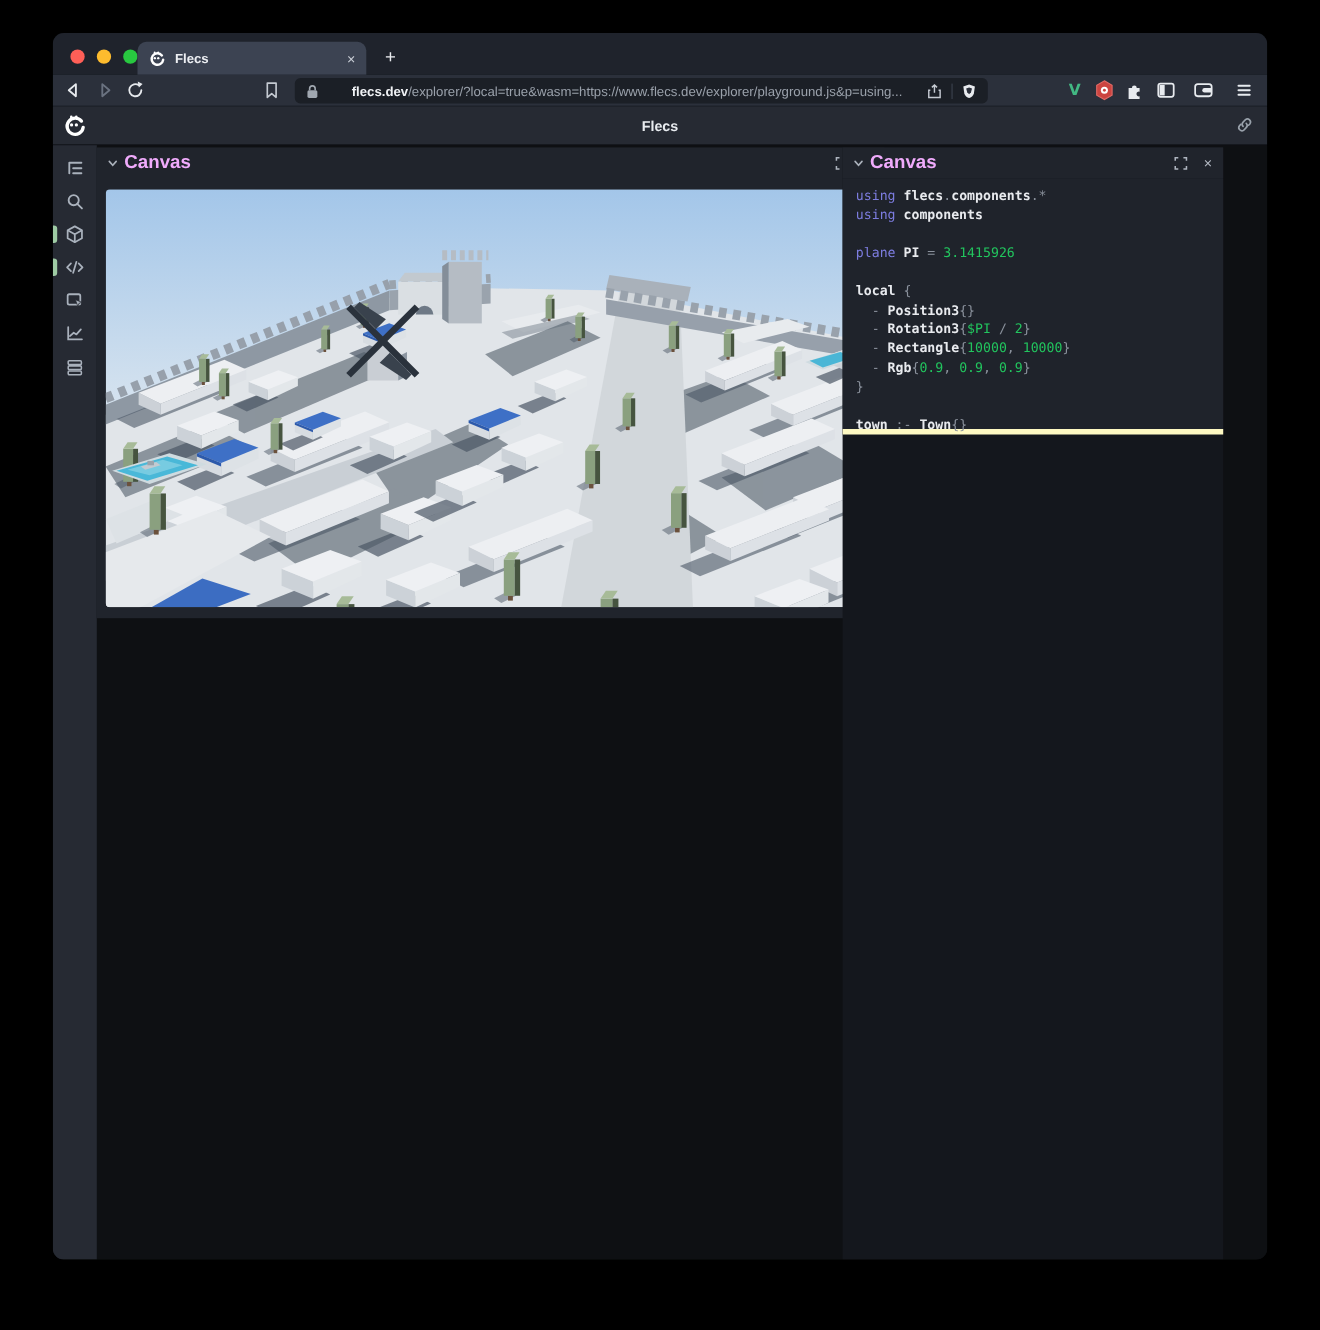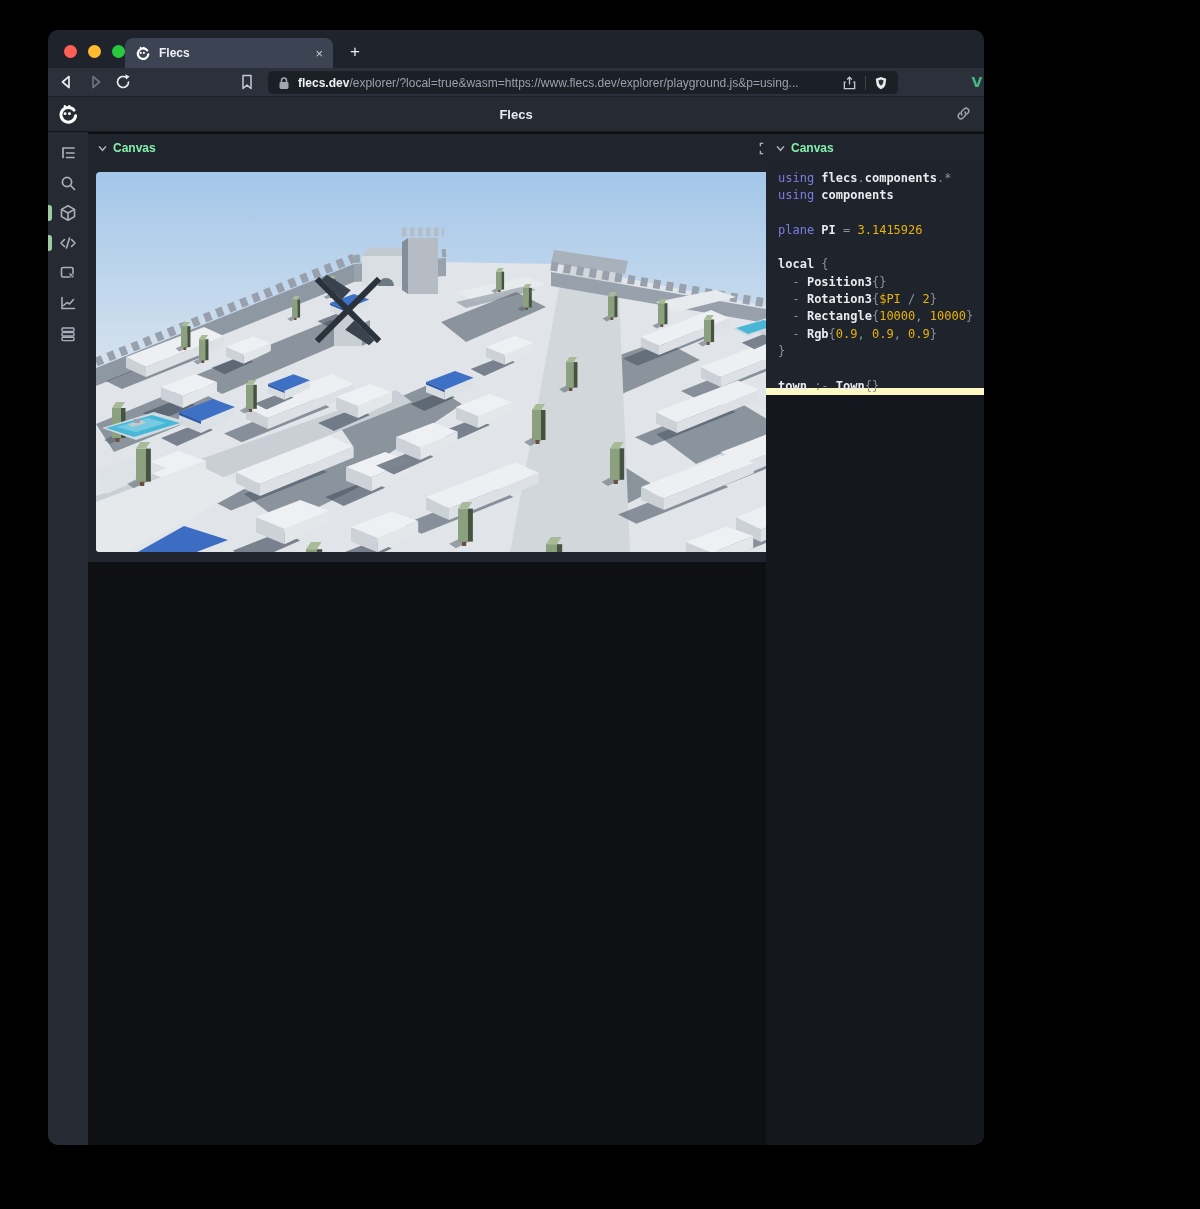--- a/index.html
+++ b/index.html
@@ -1,61 +1,61 @@
 <!DOCTYPE html>
 <html><head>
 <meta charset="utf-8">
 <style>
   * { margin:0; padding:0; box-sizing:border-box; }
   html,body { width:1200px; height:1209px; background:#000; font-family:"Liberation Sans", sans-serif; overflow:hidden; }
-  .window { position:absolute; left:48px; top:30px; width:936px; height:1115px; border-radius:10px; overflow:hidden; background:#0e1013; }
+  .window { position:absolute; left:48px; top:30px; width:1104px; height:1115px; border-radius:10px; overflow:hidden; background:#0e1013; }
 
   
   .tabbar { position:absolute; left:0; top:0; width:100%; height:38px; background:#1f232c; }
   .lights { position:absolute; left:16px; top:15px; display:flex; gap:11px; }
   .light { width:13px; height:13px; border-radius:50%; }
   .tab { position:absolute; left:77px; bottom:0; width:208px; height:30px; background:#3c4touch352; background:#3c4352; border-radius:8px 8px 0 0; display:flex; align-items:center; padding:0 10px; }
   .tab-label { font-size:12px; font-weight:bold; color:#edeff3; margin-left:9px; flex:1; }
   .tab-close { color:#c9ced6; font-size:13px; cursor:default; }
   .newtab { position:absolute; left:295px; bottom:4px; color:#e8eaee; font-size:17px; width:24px; height:24px; text-align:center; line-height:24px; }
 
   .toolbar { position:absolute; left:0; top:38px; width:100%; height:29px; background:#2b303b; border-bottom:1px solid #1b1f26; }
   .nav-ic { position:absolute; top:4px; width:20px; height:20px; }
-  .urlbar { position:absolute; left:220px; top:3px; width:630px; height:23px; background:#1b1f26; border-radius:5px; display:flex; align-items:center; padding:0 10px; }
+  .urlbar { position:absolute; left:220px; top:3px; width:630px; height:23px; background:#1b1f26; border-radius:5px; display:flex; align-items:center; padding:0 10px;text-align:center; }
   .url-text { font-size:12px; color:#9aa1ab; white-space:nowrap; overflow:hidden; flex:1; margin-left:8px; }
   .url-text b { color:#f0f2f5; }
   .url-div { width:1px; height:14px; background:#3c434f; margin:0 8px; }
   .rt-ic { position:absolute; top:4px; width:20px; height:20px; display:flex; align-items:center; justify-content:center; }
   .v-ic { color:#42b883; font-weight:bold; font-size:14px; font-family:"DejaVu Sans", sans-serif; }
 
   
   .appheader { position:absolute; left:0; top:67px; width:100%; height:35px; background:#262a33; border-bottom:1px solid #14171c; }
   .app-title { position:absolute; left:0; right:0; top:0; height:35px; text-align:center; line-height:35px; font-size:13px; font-weight:bold; color:#e8ebef; }
   .logo { position:absolute; left:9px; top:7px; }
   .chain { position:absolute; right:12px; top:8px; }
 
   
   .content { position:absolute; left:0; top:102px; width:100%; height:1013px; background:#0e1013; }
   .side { position:absolute; left:0; top:0; width:40px; height:100%; background:#262a33; }
   .side-item { position:absolute; left:0; width:40px; height:30px; display:flex; align-items:center; justify-content:center; }
   .active-bar { position:absolute; left:0; width:4px; height:16px; border-radius:0 3px 3px 0; background:#9ecba4; }
 
   .panel { position:absolute; background:#20242c; }
   .p-head { position:absolute; left:0; top:0; width:100%; height:28px; display:flex; align-items:center; padding:0 10px; }
-  .p-title { font-size:12px; font-weight:bold; color:#86efac; margin-left:6px; flex:1; }
+  .p-title { font-size:17px; font-weight:bold; color:#f0abfc; margin-left:6px; flex:1; }
   .p-ic { margin-left:14px; display:flex; align-items:center; }
   .p-x { color:#b4bac4; font-size:13px; margin-left:14px; }
   .canvas-wrap { position:absolute; left:8px; top:38px; width:699px; height:380px; border-radius:4px; overflow:hidden; }
 
-  .editor-code { position:absolute; left:0; top:28px; width:100%; height:233px; background:#1f232b; border-bottom:7px solid #fef9c3; padding:8px 0 0 12px; font-family:"DejaVu Sans Mono", monospace; font-size:12px; }
+  .editor-code { position:absolute; left:0; top:28px; width:100%; height:233px; background:#1f232b; border-bottom:5px solid #fef9c3; padding:8px 0 0 12px; font-family:"DejaVu Sans Mono", monospace; font-size:12px; }
   .cl { height:17.3px; line-height:17.3px; white-space:pre; }
   .tk-kw { color:#7d7de0; }
   .tk-id { color:#e8eaee; font-weight:bold; }
   .tk-pn { color:#8a919c; }
-  .tk-nm { color:#eab308; }
+  .tk-nm { color:#22c55e; }
 
   svg { display:block; }
 </style>
 </head>
 <body>
 
 <div class="window">
 
   <div class="tabbar">
     <div class="lights">

